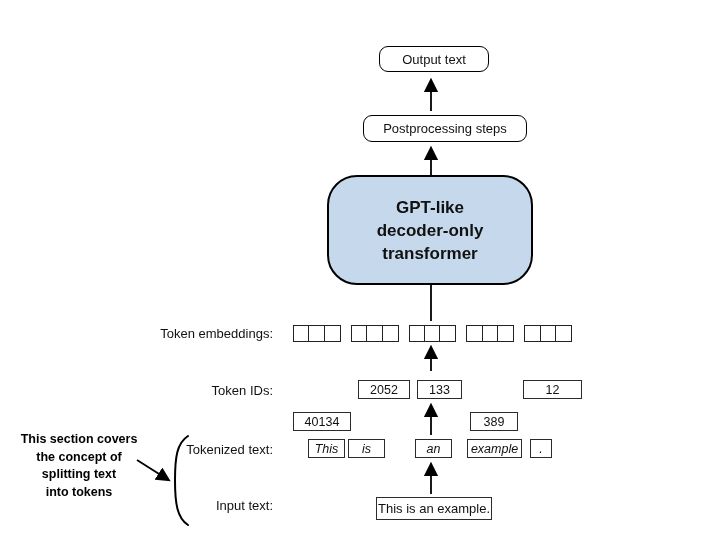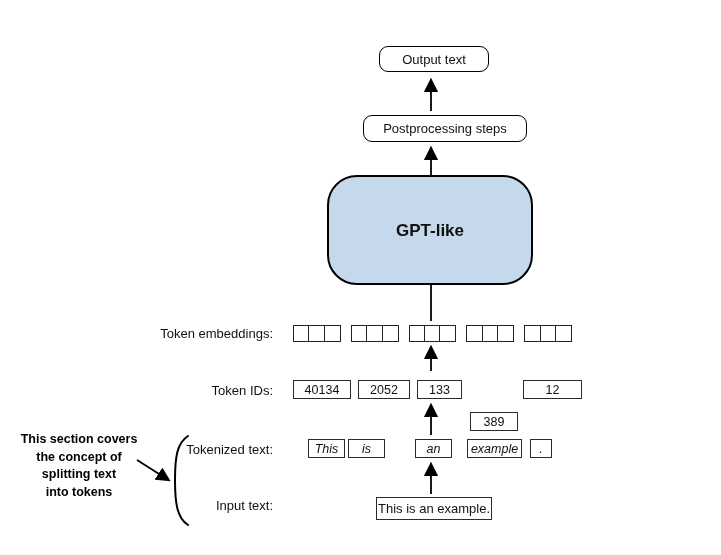--- a/index.html
+++ b/index.html
@@ -41,21 +41,21 @@
     box-sizing:border-box;margin-left:-1.6px;
   }
   .sq:first-child{margin-left:0;}
 
   .databox{
     position:absolute;height:19px;border:1.6px solid #2b2b2b;background:#fff;
     display:flex;align-items:center;justify-content:center;
     font-size:12.5px;box-sizing:border-box;white-space:nowrap;
   }
   .idbox{top:380px;}
-  #id-0{left:293px;width:58px;}
+  #id-0{left:293px;width:58px;margin-top:32px;}
   #id-1{left:358px;width:52px;}
   #id-2{left:417px;width:45px;}
   #id-3{left:470px;width:48px;margin-top:32px;}
   #id-4{left:523px;width:59px;}
 
   .tokbox{top:439px;font-style:italic;}
   #tok-0{left:308px;width:37px;}
   #tok-1{left:348px;width:37px;}
   #tok-2{left:415px;width:37px;}
   #tok-3{left:467px;width:55px;}
@@ -92,20 +92,22 @@
   <div class="rbox" id="output-box">
     <span>Output text</span>
   </div>
 
   <div class="rbox" id="post-box">
     <span>Postprocessing steps</span>
   </div>
 
   <div id="transformer-box" style="background: rgb(198, 217, 236);">
     <span>GPT-like</span>
+    <span>decoder-only</span>
+    <span>transformer</span>
   </div>
 
   <div class="row-label" id="label-embeddings">Token embeddings:</div>
   <div class="row-label" id="label-ids">Token IDs:</div>
   <div class="row-label" id="label-tokens">Tokenized text:</div>
   <div class="row-label" id="label-input">Input text:</div>
 
   <div id="embedding-row">
       <div class="sq-group">
         <div class="sq"></div>

